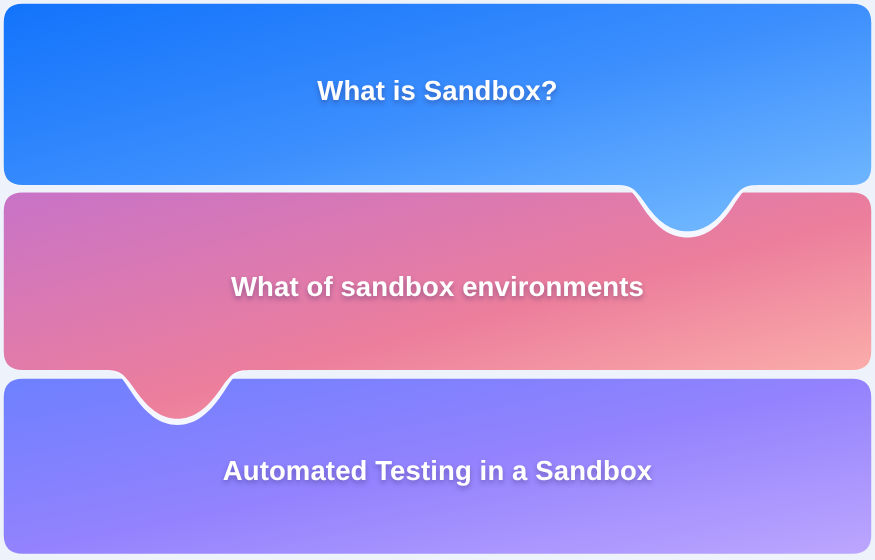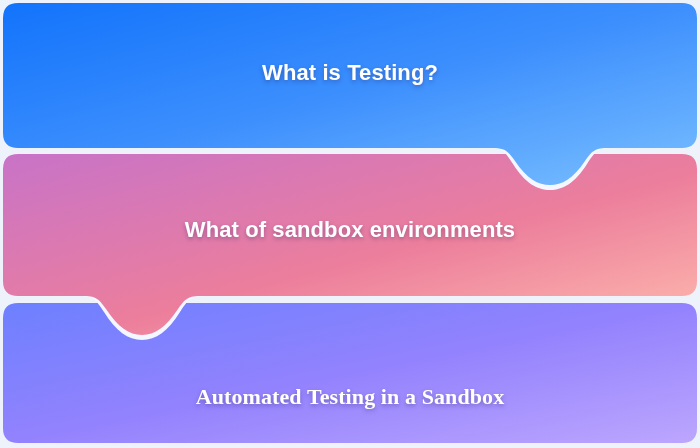--- a/index.html
+++ b/index.html
@@ -30,21 +30,21 @@
       text-align: center;
       color: #ffffff;
       font-weight: bold;
       font-size: 22px;
       letter-spacing: 0.1px;
       text-shadow: 0 2px 4px rgba(40, 30, 90, 0.35);
       cursor: pointer;
     }
     .label-1 { top: 60px; }
     .label-2 { top: 217px; }
-    .label-3 { top: 384px; font-family: Liberation Serif, serif; }
+    .label-3 { top: 364px; }
     .hit {
       position: absolute;
       left: 3px;
       width: 694px;
       cursor: pointer;
     }
   </style>
 </head>
 <body>
 
@@ -90,16 +90,16 @@
              C595 148 593 150 585 161
              C573 179 562 185 550 185
              C538 185 527 179 515 161
              C507 150 505 148 491 148 H18 Q3 148 3 133 V18 Q3 3 18 3 Z" fill="url(#gBlue)"></path>
   </svg>
 
   <div class="hit" style="top:3px;height:145px;"></div>
   <div class="hit" style="top:154px;height:142px;"></div>
   <div class="hit" style="top:303px;height:140px;"></div>
 
-  <div class="label label-1">What is Testing?</div>
+  <div class="label label-1">What is Sandbox?</div>
   <div class="label label-2">What of sandbox environments</div>
   <div class="label label-3">Automated Testing in a Sandbox</div>
 </div>
 
 </body></html>

